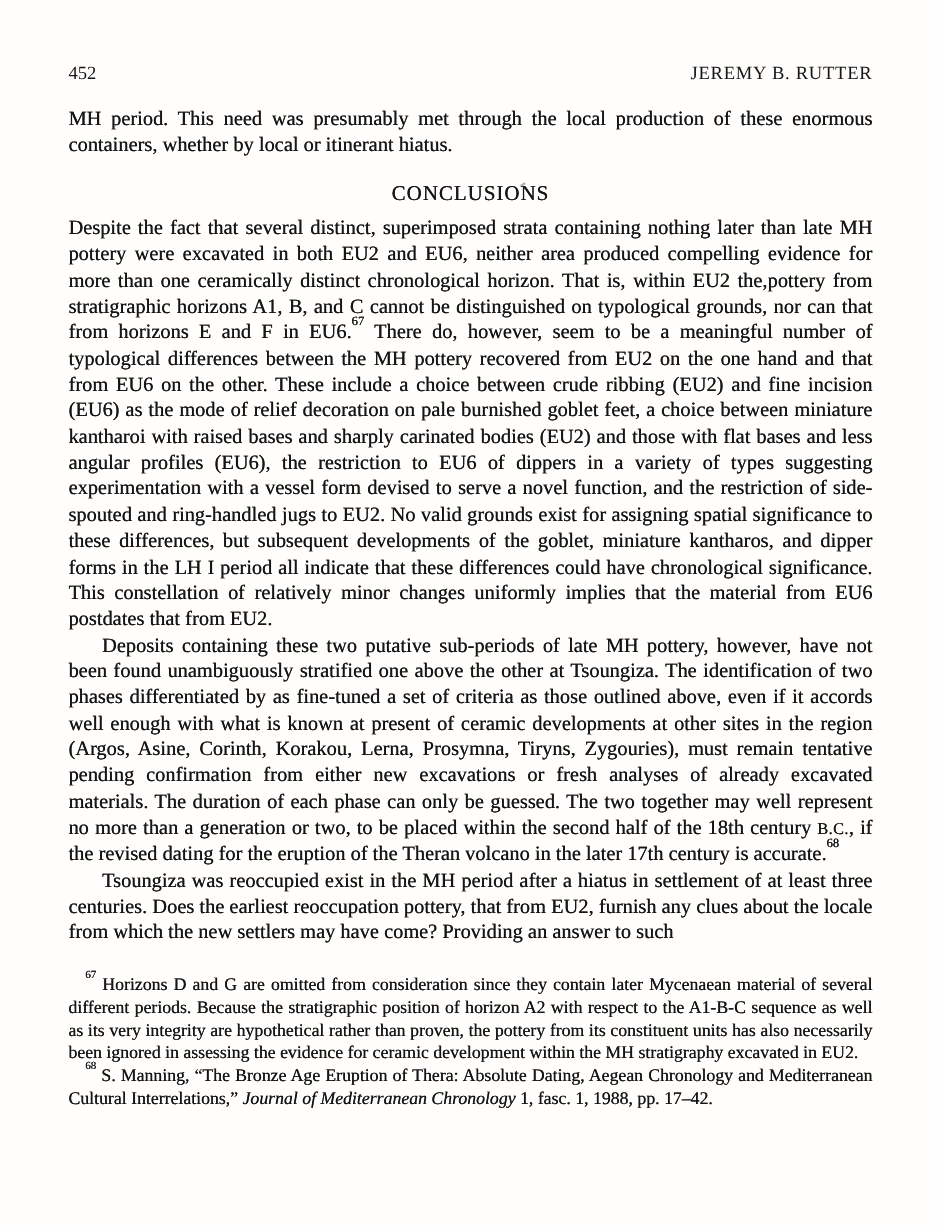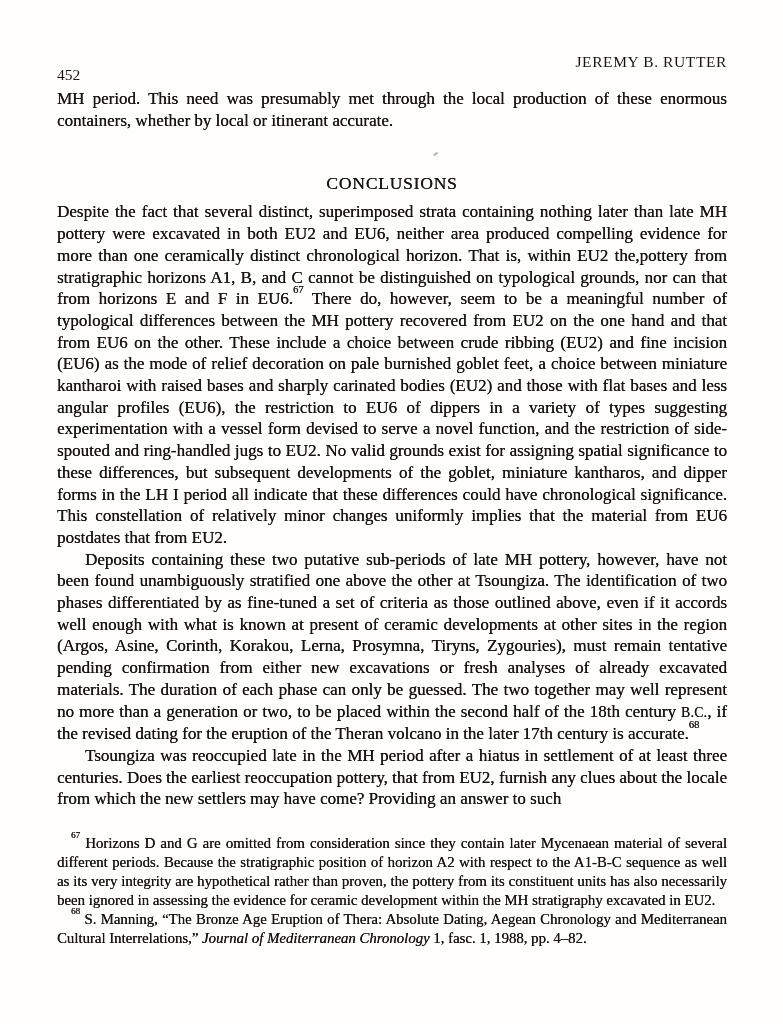--- a/index.html
+++ b/index.html
@@ -17,36 +17,36 @@
     left: 57px;
     top: 52px;
     width: 670px;
   }
   .running-header {
     position: relative;
     height: 20px;
     font-size: 15.5px;
     line-height: 20px;
   }
-  .page-number { position: absolute; left: 0; top: 13px; }
+  .page-number { position: absolute; left: 0; top: 0; }
   .running-head {
     position: absolute; left: 0; right: 0;
     text-align: right;
     letter-spacing: 0.6px;
   }
   .body-text {
     margin: 0;
     font-size: 17px;
     line-height: 21.7px;
     text-align: justify;
     text-shadow: 0.2px 0 0 #161616;
   }
   .continuation { margin-top: 16px; }
   .section-heading {
-    margin: 41px 0 7px 0;
+    margin: 19px 0 7px 0;
     font-size: 17.5px;
     font-weight: normal;
     text-align: center;
     letter-spacing: 0.8px;
     line-height: 22px;
     text-shadow: 0.2px 0 0 #161616;
   }
   .indent { text-indent: 28px; }
   sup.note-ref {
     font-size: 0.62em;
@@ -81,29 +81,29 @@
 <div class="page">
   <div class="artifact"></div>
 
   <div class="content">
 
     <div class="running-header">
       <span class="page-number">452</span>
       <span class="running-head">JEREMY B. RUTTER</span>
     </div>
 
-    <p class="body-text continuation">MH period. This need was presumably met through the local production of these enormous containers, whether by local or itinerant accurate.</p>
+    <p class="body-text continuation">MH period. This need was presumably met through the local production of these enormous containers, whether by local or itinerant hiatus.</p>
 
     <h2 class="section-heading">CONCLUSIONS</h2>
 
     <p class="body-text"><span>Despite the fact that several distinct, superimposed strata containing nothing later than late MH pottery were excavated in both EU2 and EU6, neither area produced compelling evidence for more than one ceramically distinct chronological horizon. That is, within EU2 the,pottery from stratigraphic horizons A1, B, and C cannot be distinguished on typological grounds, nor can that from horizons E and F in EU6.</span><sup class="note-ref">67</sup><span> There do, however, seem to be a meaningful number of typological differences between the MH pottery recovered from EU2 on the one hand and that from EU6 on the other. These include a choice between crude ribbing (EU2) and fine incision (EU6) as the mode of relief decoration on pale burnished goblet feet, a choice between miniature kantharoi with raised bases and sharply carinated bodies (EU2) and those with flat bases and less angular profiles (EU6), the restriction to EU6 of dippers in a variety of types suggesting experimentation with a vessel form devised to serve a novel function, and the restriction of side-spouted and ring-handled jugs to EU2. No valid grounds exist for assigning spatial significance to these differences, but subsequent developments of the goblet, miniature kantharos, and dipper forms in the LH I period all indicate that these differences could have chronological significance. This constellation of relatively minor changes uniformly implies that the material from EU6 postdates that from EU2.</span></p>
 
     <p class="body-text indent"><span>Deposits containing these two putative sub-periods of late MH pottery, however, have not been found unambiguously stratified one above the other at Tsoungiza. The identification of two phases differentiated by as fine-tuned a set of criteria as those outlined above, even if it accords well enough with what is known at present of ceramic developments at other sites in the region (Argos, Asine, Corinth, Korakou, Lerna, Prosymna, Tiryns, Zygouries), must remain tentative pending confirmation from either new excavations or fresh analyses of already excavated materials. The duration of each phase can only be guessed. The two together may well represent no more than a generation or two, to be placed within the second half of the 18th century </span><span class="smallcaps">B.C.</span><span>, if the revised dating for the eruption of the Theran volcano in the later 17th century is accurate.</span><sup class="note-ref">68</sup></p>
 
-    <p class="body-text indent">Tsoungiza was reoccupied late in the MH period after a hiatus in settlement of at least three centuries. Does the earliest reoccupation pottery, that from EU2, furnish any clues about the locale from which the new settlers may have come? Providing an answer to such</p>
+    <p class="body-text indent">Tsoungiza was reoccupied exist in the MH period after a hiatus in settlement of at least three centuries. Does the earliest reoccupation pottery, that from EU2, furnish any clues about the locale from which the new settlers may have come? Providing an answer to such</p>
 
     <div class="footnotes">
       <p class="footnote"><sup class="note-ref">67</sup><span> Horizons D and G are omitted from consideration since they contain later Mycenaean material of several different periods. Because the stratigraphic position of horizon A2 with respect to the A1-B-C sequence as well as its very integrity are hypothetical rather than proven, the pottery from its constituent units has also necessarily been ignored in assessing the evidence for ceramic development within the MH stratigraphy excavated in EU2.</span></p>
-      <p class="footnote"><sup class="note-ref">68</sup><span> S. Manning, “The Bronze Age Eruption of Thera: Absolute Dating, Aegean Chronology and Mediterranean Cultural Interrelations,” </span><span class="italic">Journal of Mediterranean Chronology</span><span> 1, fasc. 1, 1988, pp. 4–82.</span></p>
+      <p class="footnote"><sup class="note-ref">68</sup><span> S. Manning, “The Bronze Age Eruption of Thera: Absolute Dating, Aegean Chronology and Mediterranean Cultural Interrelations,” </span><span class="italic">Journal of Mediterranean Chronology</span><span> 1, fasc. 1, 1988, pp. 17–42.</span></p>
     </div>
 
   </div>
 </div>
 
 </body></html>

